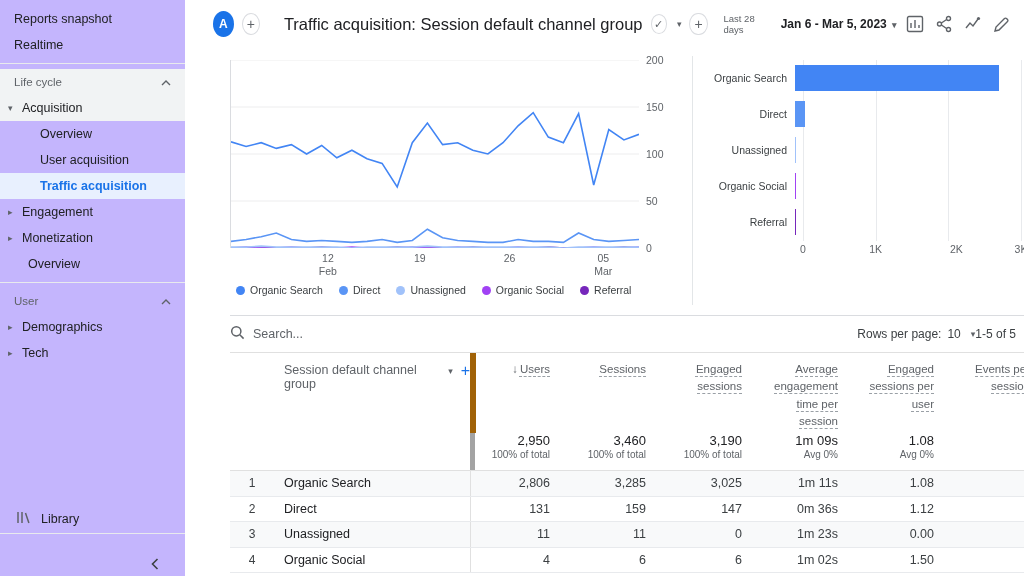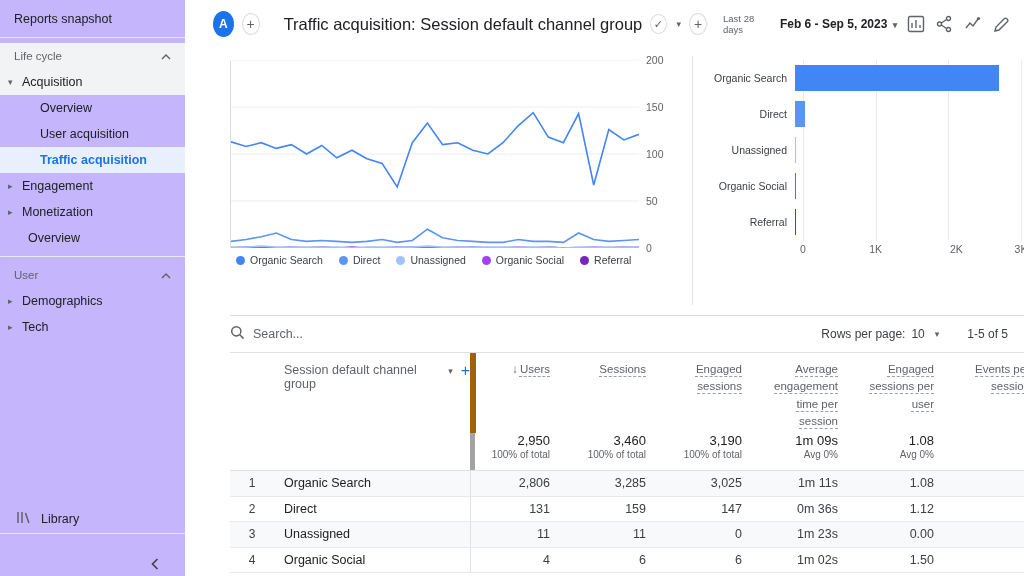--- a/index.html
+++ b/index.html
@@ -48,27 +48,27 @@
   .bar-body { position:relative; height:181px; width:316px; }
   .bar-grid { position:absolute; top:0; bottom:0; width:1px; background:#e8eaed; }
   .bar-row { position:relative; height:36px; display:flex; align-items:center; }
   .bar-label { width:84px; text-align:right; font-size:10.5px; color:#3c4043; padding-right:8px; flex:0 0 84px; white-space:nowrap; }
   .bar-track { position:relative; width:218px; height:26px; }
   .bar { position:absolute; left:0; top:0; height:26px; min-width:1px; }
   .bar-axis { position:relative; height:16px; width:316px; }
   .bar-axis span { position:absolute; top:2px; font-size:10.5px; color:#5f6368; transform:translateX(-50%); }
 
   
-  .tcontrols { height:36px; display:flex; align-items:center; margin-left:45px; padding-right:16px; }
+  .tcontrols { height:36px; display:flex; align-items:center; margin-left:45px; padding-right:8px; }
   .search-wrap { display:flex; align-items:center; gap:8px; flex:1; }
   .search-input { border:none; outline:none; font-size:12.5px; color:#202124; width:220px; font-family:"Liberation Sans",sans-serif; }
   .search-input::placeholder { color:#5f6368; }
   .rpp { display:flex; align-items:center; gap:6px; font-size:12px; color:#3c4043; }
   .rpp .val { display:flex; align-items:center; gap:8px; cursor:pointer; }
-  .pag { font-size:12px; color:#3c4043; margin-left:28px; }
+  .pag { font-size:12px; color:#3c4043; }
 
   
   .table { margin-left:45px; width:860px; border-top:1px solid #e0e0e0; font-size:12.5px; }
   .grid { display:grid; grid-template-columns:44px 196px repeat(6,96px); }
   .thead { height:80px; }
   .th { padding:8px 16px 0 8px; text-align:right; font-size:11.5px; color:#5f6368; line-height:1.5; }
   .th u { text-decoration:underline dashed; text-decoration-color:#9aa0a6; text-underline-offset:3px; }
   .th.first-metric { border-left:6px solid #a16207; }
   .dim-head { grid-column:1 / span 2; display:flex; align-items:flex-start; padding:10px 0 0 54px; gap:8px; color:#5f6368; font-size:12.5px; }
   .dim-head .caret { font-size:9px; margin-top:3px; }
@@ -88,20 +88,23 @@
 </style>
 </head>
 <body>
 
 <div class="app">
 
   <aside class="sidebar">
     <div class="sbi">
         <span>Reports snapshot</span>
       </div>
+    <div class="sbi">
+        <span>Realtime</span>
+      </div>
     <div class="sb-div"></div>
     <div class="sbh gray">
       <span>Life cycle</span>
       <span><svg width="10" height="6" viewBox="0 0 10 6">
             <polyline points="1,5 5,1 9,5" fill="none" stroke="#5f6368" stroke-width="1.4"></polyline>
           </svg></span>
     </div>
     <div class="sbi sb-parent">
       <span class="caret">▾</span>
       <span>Acquisition</span>
@@ -158,21 +161,21 @@
 
     <header class="topbar">
       <div class="avatar">A</div>
       <div class="circle-btn">+</div>
       <div class="page-title">Traffic acquisition: Session default channel group</div>
       <div class="circle-btn" style="width:20px;height:20px;font-size:11px;">✓</div>
       <span class="title-caret">▾</span>
       <div class="circle-btn">+</div>
       <div class="spacer"></div>
       <span class="date-label">Last 28 days</span>
-      <span class="date-range"><span>Feb 6 - Sep 5, 2023</span> <span class="title-caret">▾</span></span>
+      <span class="date-range"><span>Jan 6 - Mar 5, 2023</span> <span class="title-caret">▾</span></span>
       <div class="tb-icon">
         <svg width="18" height="18" viewBox="0 0 18 18">
             <rect x="1.5" y="1.5" width="15" height="15" rx="1.5"></rect>
             <path d="M5 13V8M9 13V5M13 13v-3"></path>
           </svg>
       </div>
       <div class="tb-icon">
         <svg width="18" height="18" viewBox="0 0 18 18">
             <circle cx="13.5" cy="3.5" r="2"></circle>
             <circle cx="4.5" cy="9" r="2"></circle>
@@ -207,20 +210,26 @@
               <polyline points="0.0,181.4 15.1,179.5 30.2,176.7 45.3,173.0 60.4,179.5 75.6,181.4 90.7,180.5 105.8,181.4 120.9,182.4 136.0,181.4 151.1,179.5 166.2,182.4 181.3,180.5 196.4,169.2 211.6,177.7 226.7,180.5 241.8,181.4 256.9,182.4 272.0,182.4 287.1,179.5 302.2,181.4 317.3,181.4 332.4,182.4 347.6,173.0 362.7,179.5 377.8,181.4 392.9,180.5 408.0,179.5" fill="none" stroke="#5a95f5" stroke-width="1.6"></polyline>
               <polyline points="0.0,81.8 15.1,86.5 30.2,82.7 45.3,88.4 60.4,84.6 75.6,94.0 90.7,85.5 105.8,97.8 120.9,90.2 136.0,98.7 151.1,103.4 166.2,126.9 181.3,82.7 196.4,63.0 211.6,84.6 226.7,82.7 241.8,90.2 256.9,94.0 272.0,82.7 287.1,65.8 302.2,52.6 317.3,77.1 332.4,82.7 347.6,53.6 362.7,125.0 377.8,69.6 392.9,79.9 408.0,74.3" fill="none" stroke="#4285f4" stroke-width="1.6"></polyline>
             </svg></div>
         <div class="y-labels" id="y-axis-labels">
             <div style="top: 182px;">0</div>
             <div style="top: 135px;">50</div>
             <div style="top: 88px;">100</div>
             <div style="top: 41px;">150</div>
             <div style="top: -6px;">200</div>
           </div>
+        <div class="x-labels" id="x-axis-labels">
+            <div class="xt" style="left: 24%;">12<br>Feb</div>
+            <div class="xt" style="left: 46.5%;">19</div>
+            <div class="xt" style="left: 68.5%;">26</div>
+            <div class="xt" style="left: 91.5%;">05<br>Mar</div>
+          </div>
         <div class="legend" id="legend">
             <div class="li">
               <span class="dot" style="background:#4285f4"></span>
               <span>Organic Search</span>
             </div>
             <div class="li">
               <span class="dot" style="background:#5a95f5"></span>
               <span>Direct</span>
             </div>
             <div class="li">

